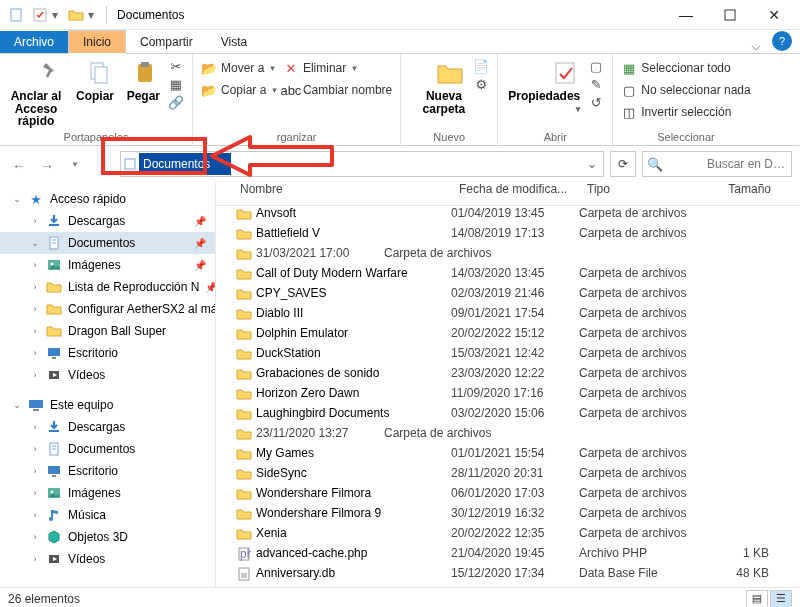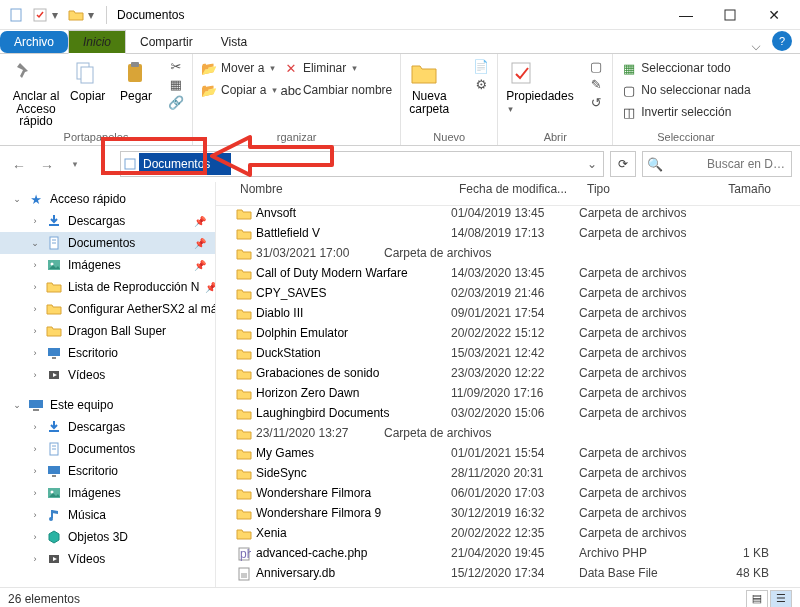--- a/index.html
+++ b/index.html
@@ -10,32 +10,32 @@
 .titlebar .qat-icon { width: 16px; height: 16px; margin: 0 4px; display: inline-flex; align-items: center; justify-content: center; }
 .titlebar .quick-caret { color: #666; margin-right: 6px; }
 .titlebar .sep { width: 1px; height: 18px; background: #d0d0d0; margin: 0 6px; }
 .titlebar .title { flex: 0 0 auto; margin-left: 4px; color: #000; }
 .titlebar .spacer { flex: 1; }
 .titlebar .win-btn { width: 44px; height: 30px; display: inline-flex; align-items: center; justify-content: center; color: #222; font-size: 14px; }
 
 
 .tabs { height: 24px; display: flex; align-items: flex-end; border-bottom: 1px solid #d0d0d0; background: #fff; }
 .tab { padding: 4px 14px; color: #222; cursor: pointer; }
-.tab.file { background: #1979ca; color: #fff; border-radius: 7px; }
-.tab.active { background: #4d7c0f; border: 1px solid #d0d0d0; border-bottom: 1px solid #fff; margin-bottom: -1px; font-style: italic; }
+.tab.file { background: #1979ca; color: #fff; }
+.tab.active { background: #fdba74; border: 1px solid #d0d0d0; border-bottom: 1px solid #fff; margin-bottom: -1px; }
 .tabs .rspacer { flex: 1; }
 .tabs .dropcaret { width: 24px; text-align: center; color: #666; }
 .tabs .help { width: 20px; height: 20px; border-radius: 50%; background: #1979ca; color: #fff; display: inline-flex; align-items: center; justify-content: center; font-size: 11px; margin: 0 8px 2px 4px; }
 
 
 .ribbon { height: 92px; border-bottom: 1px solid #d0d0d0; display: flex; }
 .group { border-right: 1px solid #e3e3e3; padding: 4px 8px 0 8px; display: flex; flex-direction: column; align-items: center; }
 .group .body { flex: 1; display: flex; align-items: flex-start; gap: 6px; }
 .group .label { font-size: 11px; color: #666; padding-bottom: 2px; text-align: right; white-space: nowrap; }
-.bigbtn { display: flex; flex-direction: column; align-items: flex-start; width: 56px; text-align: center; line-height: 1.05; gap: 2px; cursor: pointer; }
+.bigbtn { display: flex; flex-direction: column; align-items: flex-end; width: 56px; text-align: center; line-height: 1.05; gap: 2px; cursor: pointer; font-weight: bold; }
 .bigbtn .gic { width: 30px; height: 30px; display: inline-flex; align-items: center; justify-content: center; font-size: 22px; }
 .smallcol { display: flex; flex-direction: column; gap: 2px; }
 .smallrow { display: flex; align-items: center; gap: 4px; color: #333; height: 20px; white-space: nowrap; cursor: pointer; }
 .sic { width: 16px; height: 16px; display: inline-flex; align-items: center; justify-content: center; font-size: 13px; }
 .caret { color: #666; font-size: 9px; margin-left: 2px; }
 .tinybtns { display: flex; flex-direction: column; gap: 2px; margin-left: 2px; }
 .tinybtns .sic { color: #555; }
 
 
 .addrrow { height: 36px; display: flex; align-items: center; gap: 6px; padding: 4px 8px; }

